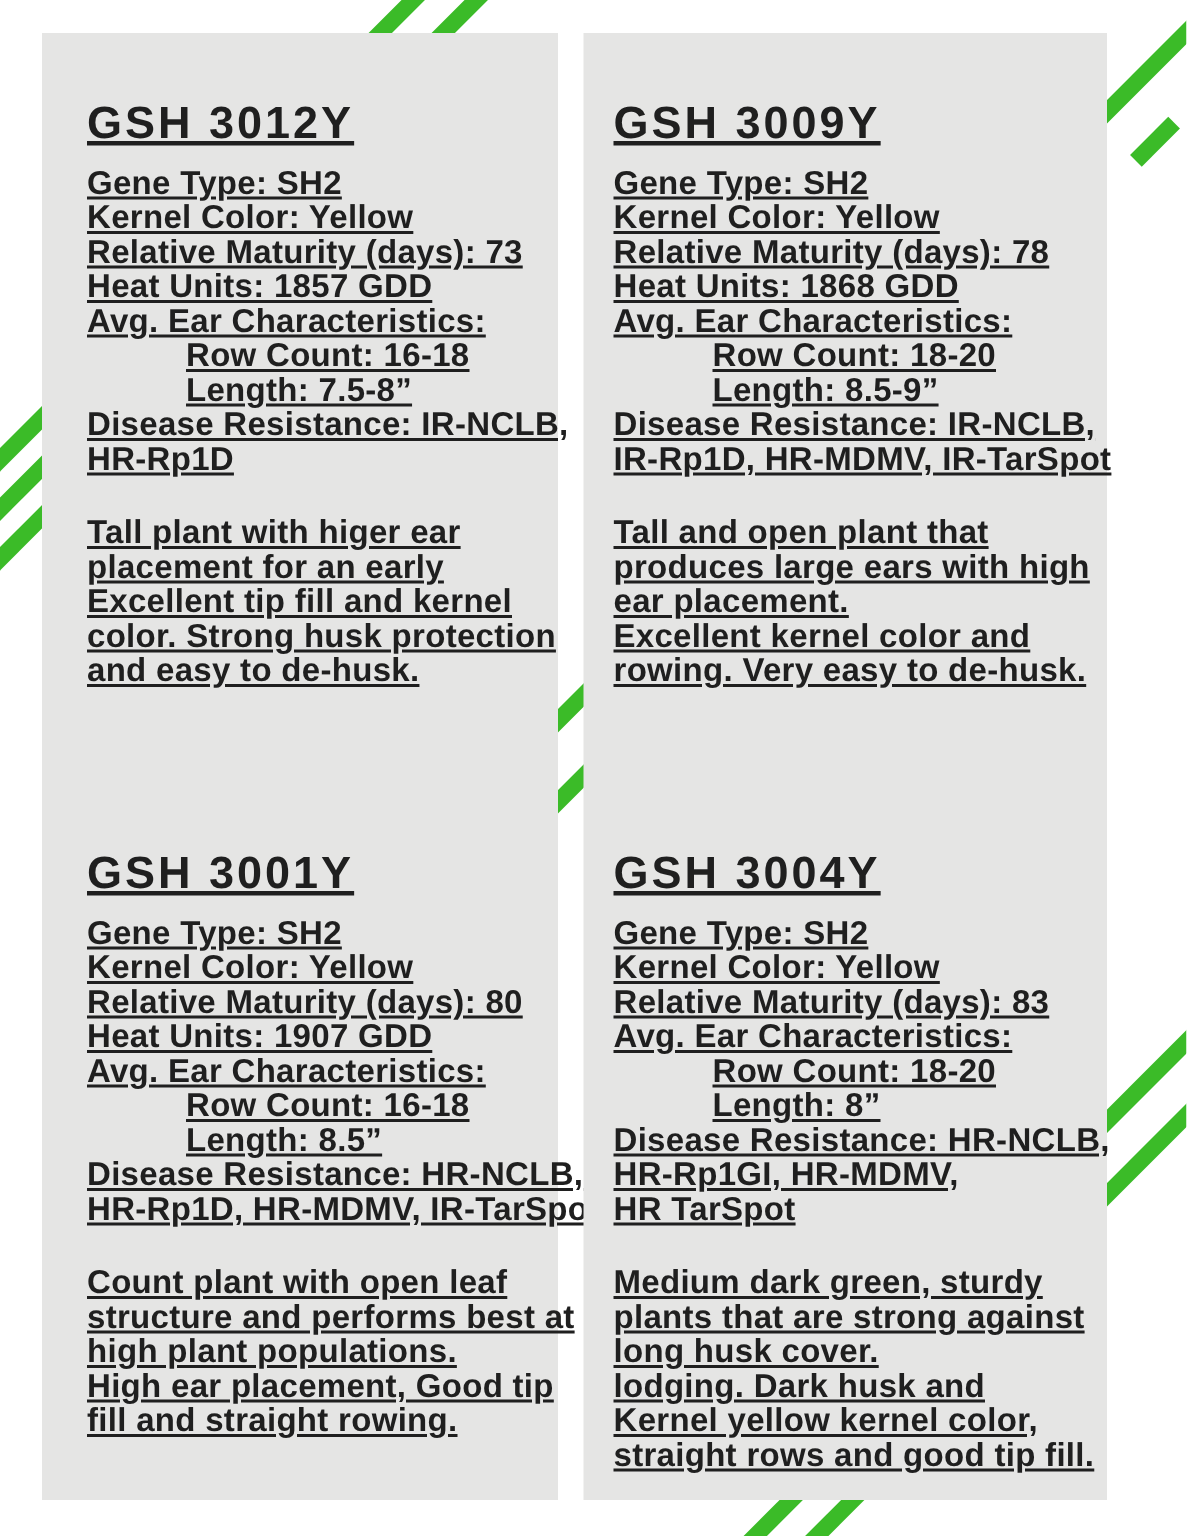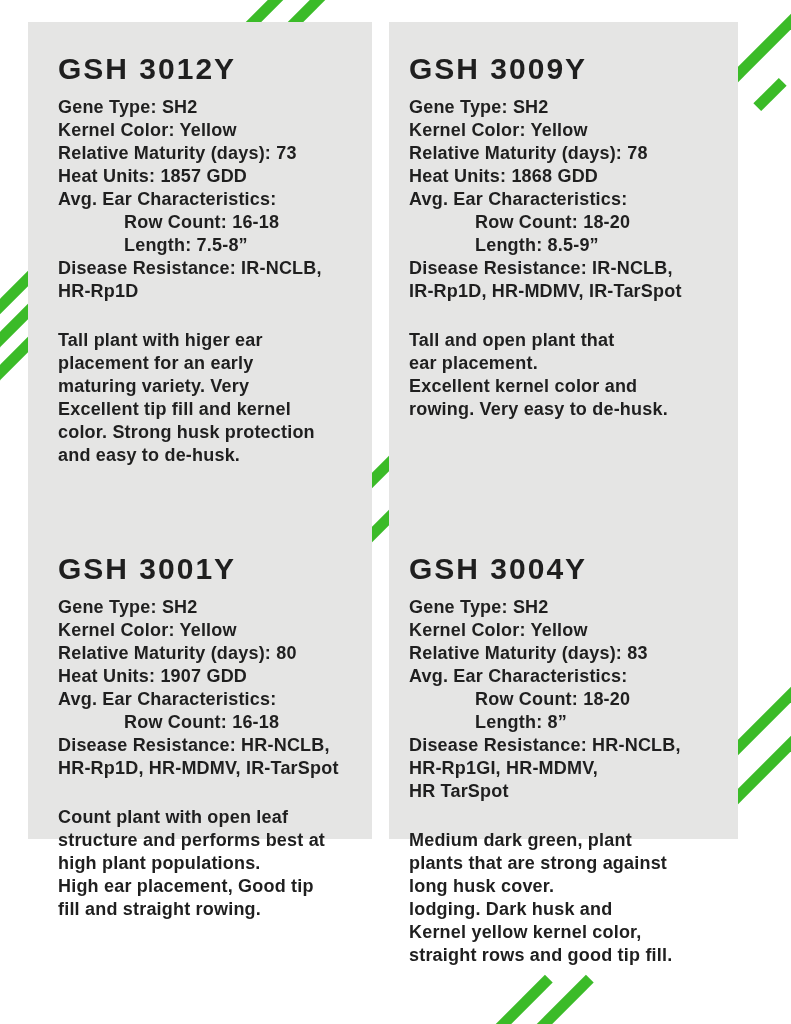--- a/index.html
+++ b/index.html
@@ -27,35 +27,36 @@
   .s6{left:-66px;top:320px;}
   .s7{left:-66px;top:353px;}
   .s8{left:316px;top:451px;}
   .s9{left:315px;top:506px;}
   .s10{left:693px;top:707px;}
   .s11{left:693px;top:756px;}
   .s12{left:472px;top:1005px;width:90px;}
   .s13{left:513px;top:1005px;width:90px;}
   
   .panel{
-    position:absolute;top:22px;height:817px;
+    position:absolute;top:22px;height:978px;
     background:var(--panel-bg,#e5e5e4);
     z-index:1;box-sizing:border-box;
-    padding-top:30px;
+    padding-top:44px;
+    text-decoration:underline;
   }
   .panel-left{left:28px;width:344px;padding-left:30px;padding-right:14px;}
   .panel-right{left:389px;width:349px;padding-left:20px;padding-right:12px;}
   .product-block{position:relative;}
   .product-block.first{height:500px;}
   .product-title{
     font-size:30px;line-height:34px;letter-spacing:2px;
     margin:0 0 10px 0;
   }
   .spec-line,.desc-line{
-    font-size:18px;line-height:23px;letter-spacing:.2px;
+    font-size:22px;line-height:23px;letter-spacing:.2px;
     white-space:nowrap;
   }
   .spec-line.indent{padding-left:66px;}
   .description{margin-top:26px;}
 </style>
 </head>
 <body>
 
 <div class="page">
 
@@ -84,36 +85,36 @@
           <div class="spec-line">Heat Units: 1857 GDD</div>
           <div class="spec-line">Avg. Ear Characteristics:</div>
           <div class="spec-line indent">Row Count: 16-18</div>
           <div class="spec-line indent">Length: 7.5-8”</div>
           <div class="spec-line">Disease Resistance: IR-NCLB,</div>
           <div class="spec-line">HR-Rp1D</div>
         </div>
       <div class="description">
           <div class="desc-line">Tall plant with higer ear</div>
           <div class="desc-line">placement for an early</div>
-          <div class="desc-line">maturing variety. Very</div>
           <div class="desc-line">Excellent tip fill and kernel</div>
           <div class="desc-line">color. Strong husk protection</div>
           <div class="desc-line">and easy to de-husk.</div>
         </div>
     </div>
 
     <div class="product-block">
       <h1 class="product-title">GSH 3001Y</h1>
       <div class="spec-list">
           <div class="spec-line">Gene Type: SH2</div>
           <div class="spec-line">Kernel Color: Yellow</div>
           <div class="spec-line">Relative Maturity (days): 80</div>
           <div class="spec-line">Heat Units: 1907 GDD</div>
           <div class="spec-line">Avg. Ear Characteristics:</div>
           <div class="spec-line indent">Row Count: 16-18</div>
+          <div class="spec-line indent">Length: 8.5”</div>
           <div class="spec-line">Disease Resistance: HR-NCLB,</div>
           <div class="spec-line">HR-Rp1D, HR-MDMV, IR-TarSpot</div>
         </div>
       <div class="description">
           <div class="desc-line">Count plant with open leaf</div>
           <div class="desc-line">structure and performs best at</div>
           <div class="desc-line">high plant populations.</div>
           <div class="desc-line">High ear placement, Good tip</div>
           <div class="desc-line">fill and straight rowing.</div>
         </div>
@@ -131,41 +132,42 @@
           <div class="spec-line">Relative Maturity (days): 78</div>
           <div class="spec-line">Heat Units: 1868 GDD</div>
           <div class="spec-line">Avg. Ear Characteristics:</div>
           <div class="spec-line indent">Row Count: 18-20</div>
           <div class="spec-line indent">Length: 8.5-9”</div>
           <div class="spec-line">Disease Resistance: IR-NCLB,</div>
           <div class="spec-line">IR-Rp1D, HR-MDMV, IR-TarSpot</div>
         </div>
       <div class="description">
           <div class="desc-line">Tall and open plant that</div>
+          <div class="desc-line">produces large ears with high</div>
           <div class="desc-line">ear placement.</div>
           <div class="desc-line">Excellent kernel color and</div>
           <div class="desc-line">rowing. Very easy to de-husk.</div>
         </div>
     </div>
 
     <div class="product-block">
       <h1 class="product-title">GSH 3004Y</h1>
       <div class="spec-list">
           <div class="spec-line">Gene Type: SH2</div>
           <div class="spec-line">Kernel Color: Yellow</div>
           <div class="spec-line">Relative Maturity (days): 83</div>
           <div class="spec-line">Avg. Ear Characteristics:</div>
           <div class="spec-line indent">Row Count: 18-20</div>
           <div class="spec-line indent">Length: 8”</div>
           <div class="spec-line">Disease Resistance: HR-NCLB,</div>
           <div class="spec-line">HR-Rp1GI, HR-MDMV,</div>
           <div class="spec-line">HR TarSpot</div>
         </div>
       <div class="description">
-          <div class="desc-line">Medium dark green, plant</div>
+          <div class="desc-line">Medium dark green, sturdy</div>
           <div class="desc-line">plants that are strong against</div>
           <div class="desc-line">long husk cover.</div>
           <div class="desc-line">lodging. Dark husk and</div>
           <div class="desc-line">Kernel yellow kernel color,</div>
           <div class="desc-line">straight rows and good tip fill.</div>
         </div>
     </div>
 
   </div>
 

